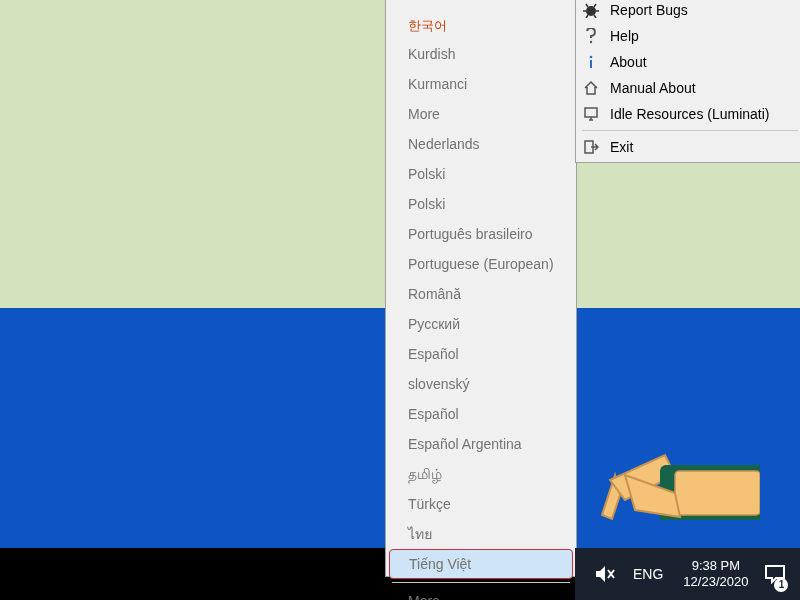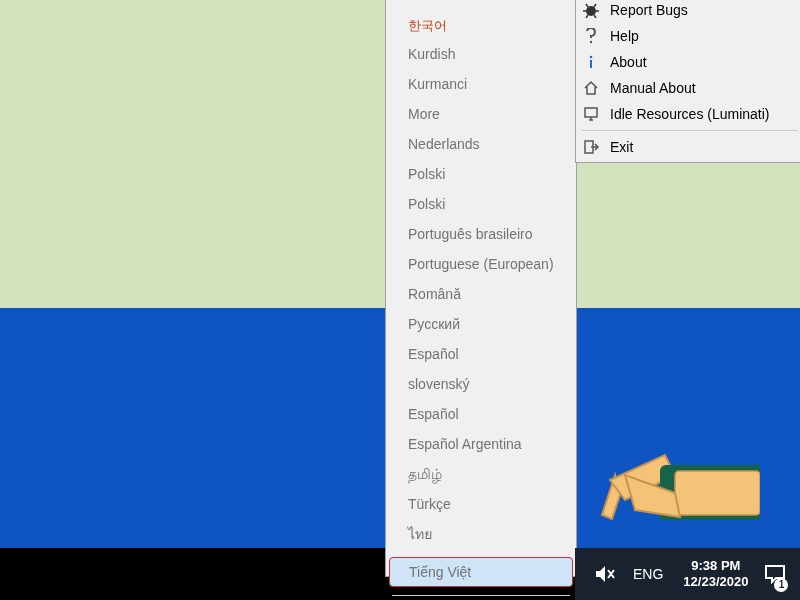--- a/index.html
+++ b/index.html
@@ -38,21 +38,21 @@
 }
 .lang-menu .sep{
     height:1px;
     background:#c8c8c8;
     margin:3px 6px;
 }
 .lang-menu .highlight{
     background:#cfe4f7;
     border:1.5px solid #c03040;
     border-radius:4px;
-    margin:8px 3px;
+    margin:0 3px;
     padding:3px 0 3px 19px;
 }
 
 .sys-menu{
     position:absolute;
     left:575px;top:-6px;
     width:230px;
     background:#f0f0f0;
     border:1px solid #a0a0a0;
     box-sizing:border-box;
@@ -86,21 +86,20 @@
     padding:0 6px;
 }
 .taskbar .eng{
     padding:0 10px;
 }
 .taskbar .clock{
     text-align:center;
     font-size:13px;
     line-height:16px;
     padding:0 10px;
-    font-weight:bold;
 }
 .taskbar .notif{
     position:relative;
     width:34px;height:52px;
     display:flex;align-items:center;justify-content:center;
 }
 .notif svg{display:block;}
 .notif-badge{
     position:absolute;
     right:4px;bottom:8px;

